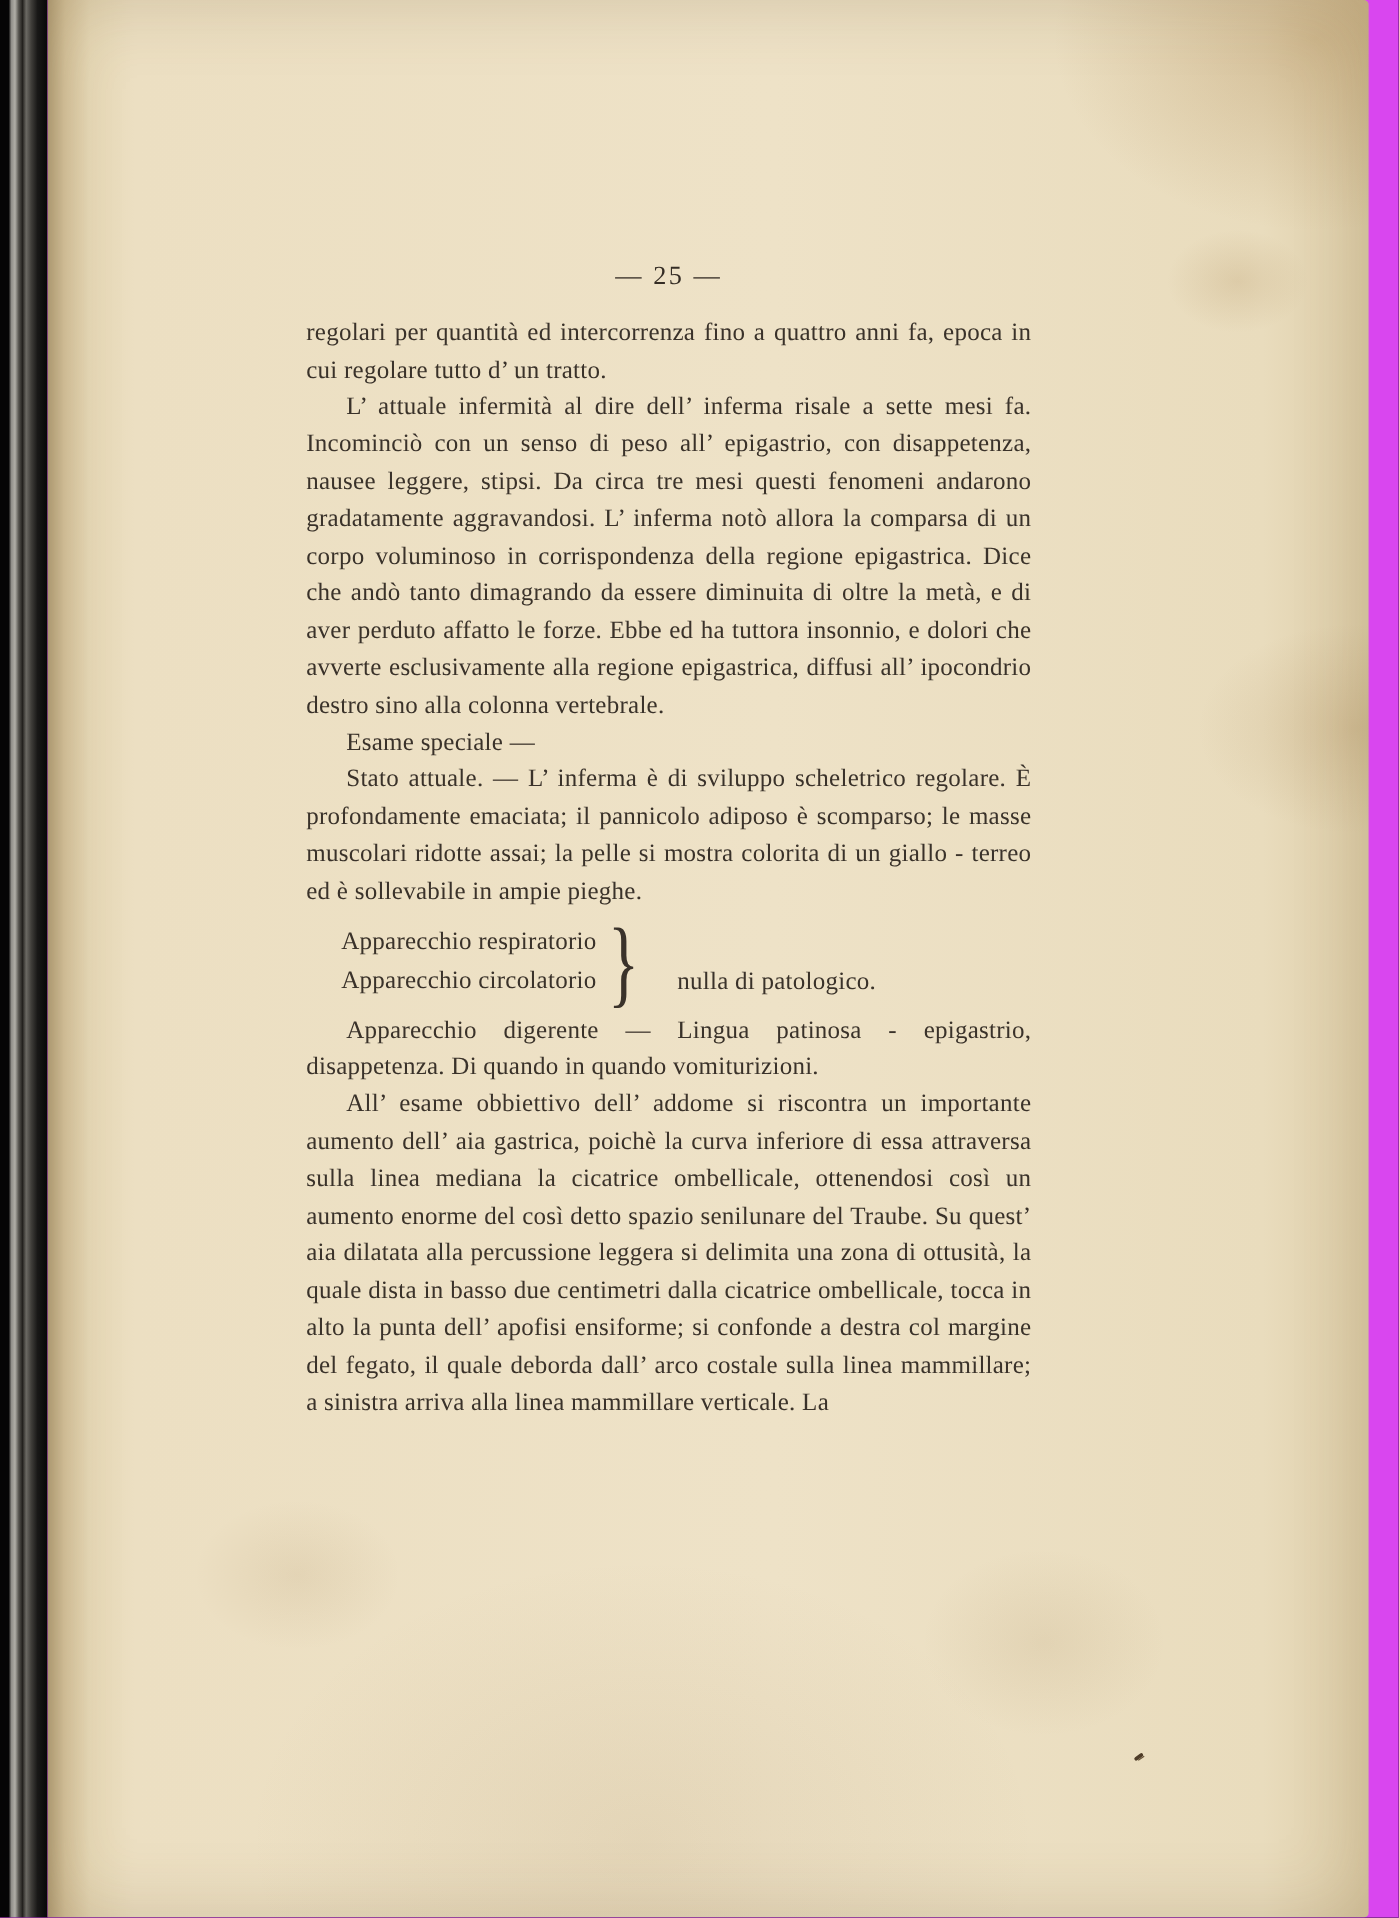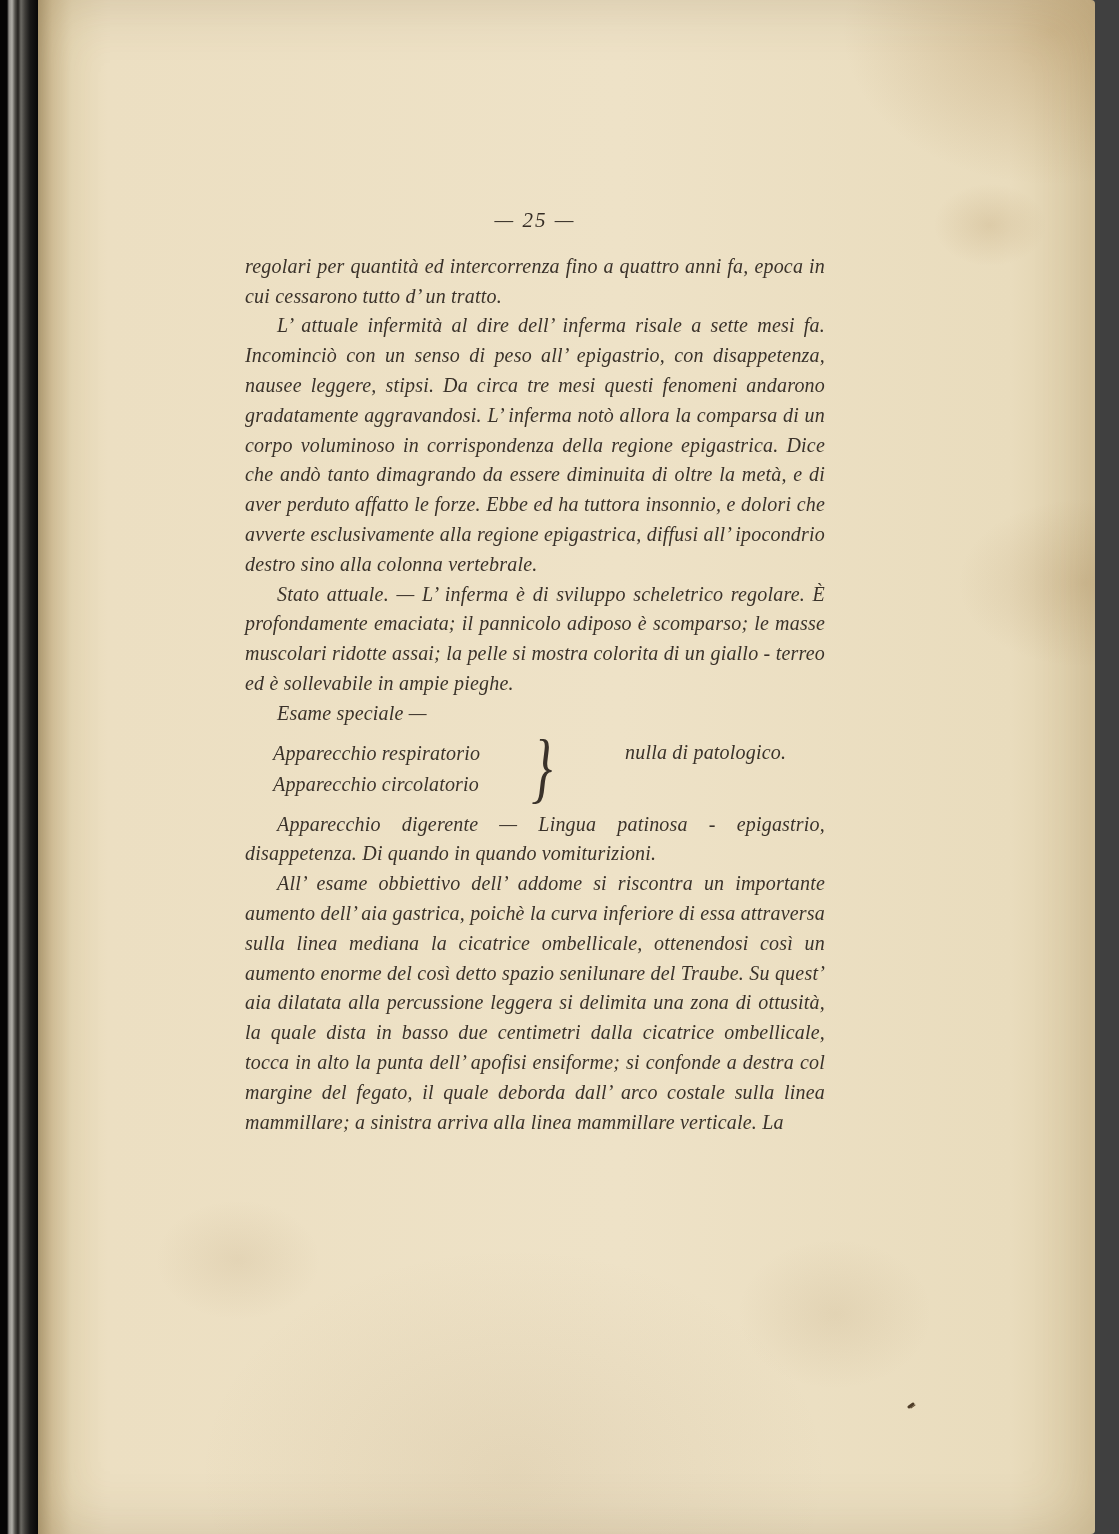--- a/index.html
+++ b/index.html
@@ -2,21 +2,21 @@
 <html><head>
 <meta charset="utf-8">
 <style>
   html, body { margin:0; padding:0; }
   body {
     width:1119px; height:1534px;
     background:#0a0a0c;
     font-family:"Liberation Serif","DejaVu Serif",serif;
     overflow:hidden;
   }
-  .scene { position:relative; width:1119px; height:1534px; background:#404040;font-style:italic; }
+  .scene { position:relative; width:1119px; height:1534px; background:#d946ef; }
 
   
   .spine {
     position:absolute; left:0; top:0; bottom:0; width:38px;
     background:linear-gradient(90deg,
       #050505 0px, #050505 7px,
       #8f8d88 9px, #b0aea7 12px,
       #55534e 15px, #23211e 18px,
       #6b6963 21px, #403e3a 25px,
       #191817 30px, #070707 38px);
@@ -56,23 +56,22 @@
     letter-spacing:0.2px;
   }
   .page-number {
     text-align:center; margin:0 0 16px 0;
     font-size:21px; letter-spacing:2px; color:#352d25;
   }
   p.para { margin:0; text-indent:32px; text-align:justify; }
   p.para.first { text-indent:0; }
 
   .exam {
-    display:flex; align-items:flex-start;
+    display:flex; align-items:flex-end;
     margin:9px 0 9px 28px;
-    gap:43px;
   }
   .exam-lines .exam-line { line-height:31.5px; white-space:nowrap; }
   .brace {
     font-size:74px; line-height:60px; font-weight:300;
     transform:scaleX(0.7) scaleY(1.05);
     margin:0 2px 0 4px; color:#3a322a;
   }
   .exam-result { margin-left:23px; white-space:nowrap; }
 </style>
 </head>
@@ -88,27 +87,27 @@
     <div class="stain s2"></div>
     <div class="stain s3"></div>
     <div class="speck"></div>
 
     <div class="content">
 
       <div class="page-number">
         <span>— 25 —</span>
       </div>
 
-      <p class="para first">regolari per quantità ed intercorrenza fino a quattro anni fa, epoca in cui cessarono tutto d’ un tratto.</p>
+      <p class="para first">regolari per quantità ed intercorrenza fino a quattro anni fa, epoca in cui regolare tutto d’ un tratto.</p>
 
       <p class="para">L’ attuale infermità al dire dell’ inferma risale a sette mesi fa. Incominciò con un senso di peso all’ epigastrio, con disappetenza, nausee leggere, stipsi. Da circa tre mesi questi fenomeni andarono gradatamente aggravandosi. L’ inferma notò allora la comparsa di un corpo voluminoso in corrispondenza della regione epigastrica. Dice che andò tanto dimagrando da essere diminuita di oltre la metà, e di aver perduto affatto le forze. Ebbe ed ha tuttora insonnio, e dolori che avverte esclusivamente alla regione epigastrica, diffusi all’ ipocondrio destro sino alla colonna vertebrale.</p>
 
+      <p class="para">Esame speciale  —</p>
+
       <p class="para">Stato attuale. — L’ inferma è di sviluppo scheletrico regolare. È profondamente emaciata; il pannicolo adiposo è scomparso; le masse muscolari ridotte assai; la pelle si mostra colorita di un giallo - terreo ed è sollevabile in ampie pieghe.</p>
-
-      <p class="para">Esame speciale  —</p>
 
       <div class="exam">
         <div class="exam-lines">
           <div class="exam-line">Apparecchio respiratorio</div>
           <div class="exam-line">Apparecchio circolatorio</div>
         </div>
         <div class="brace">}</div>
         <div class="exam-result">nulla di patologico.</div>
       </div>
 

